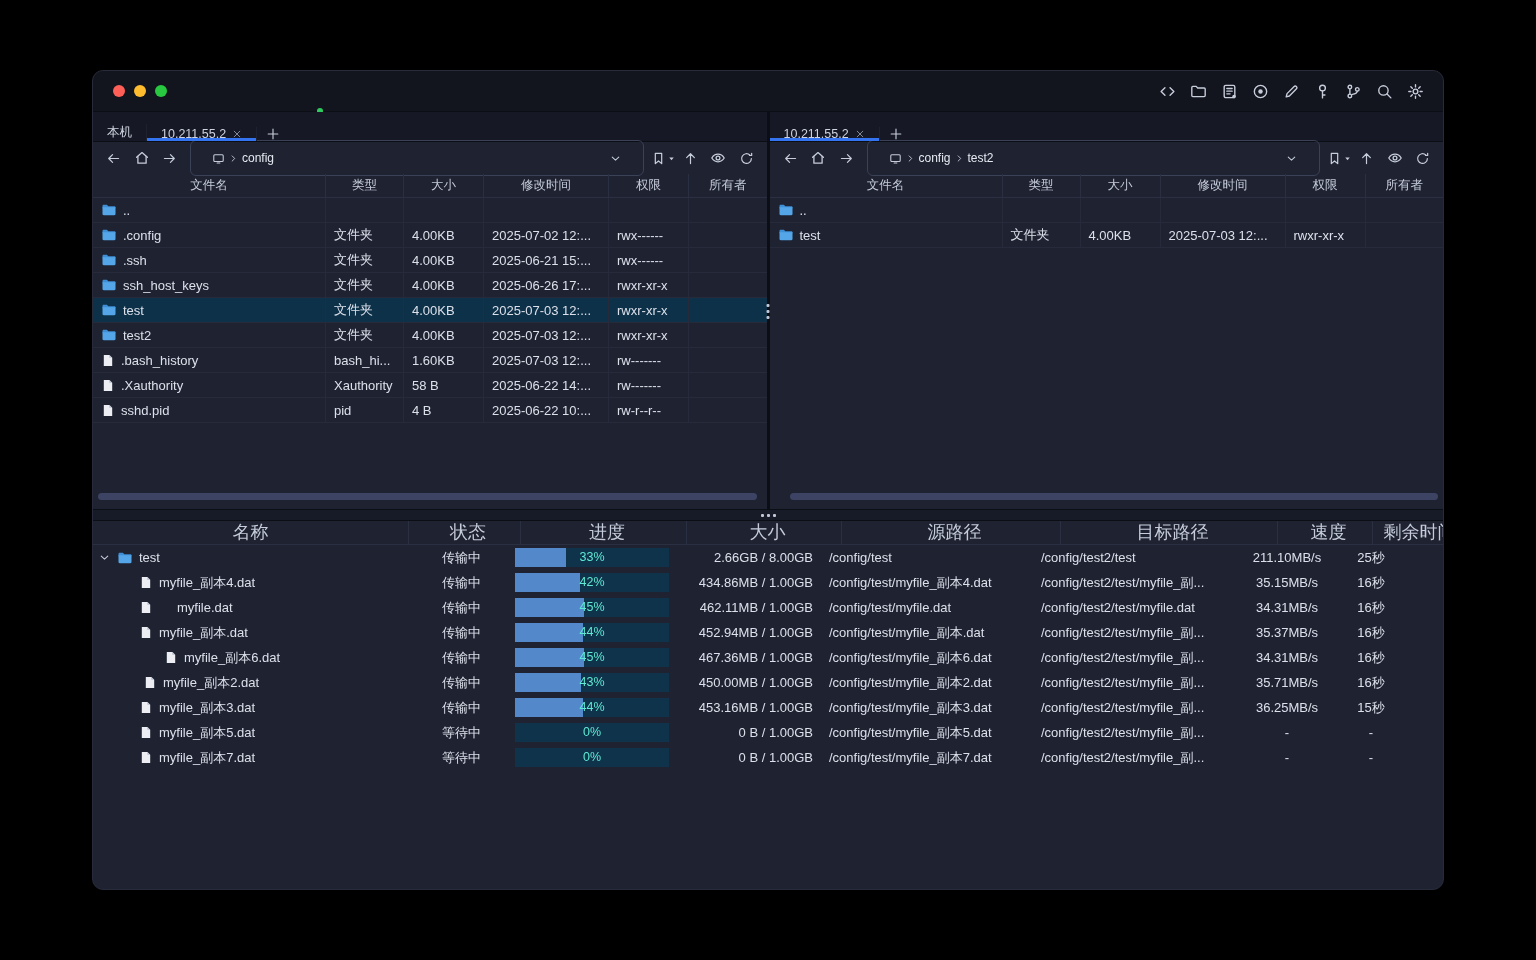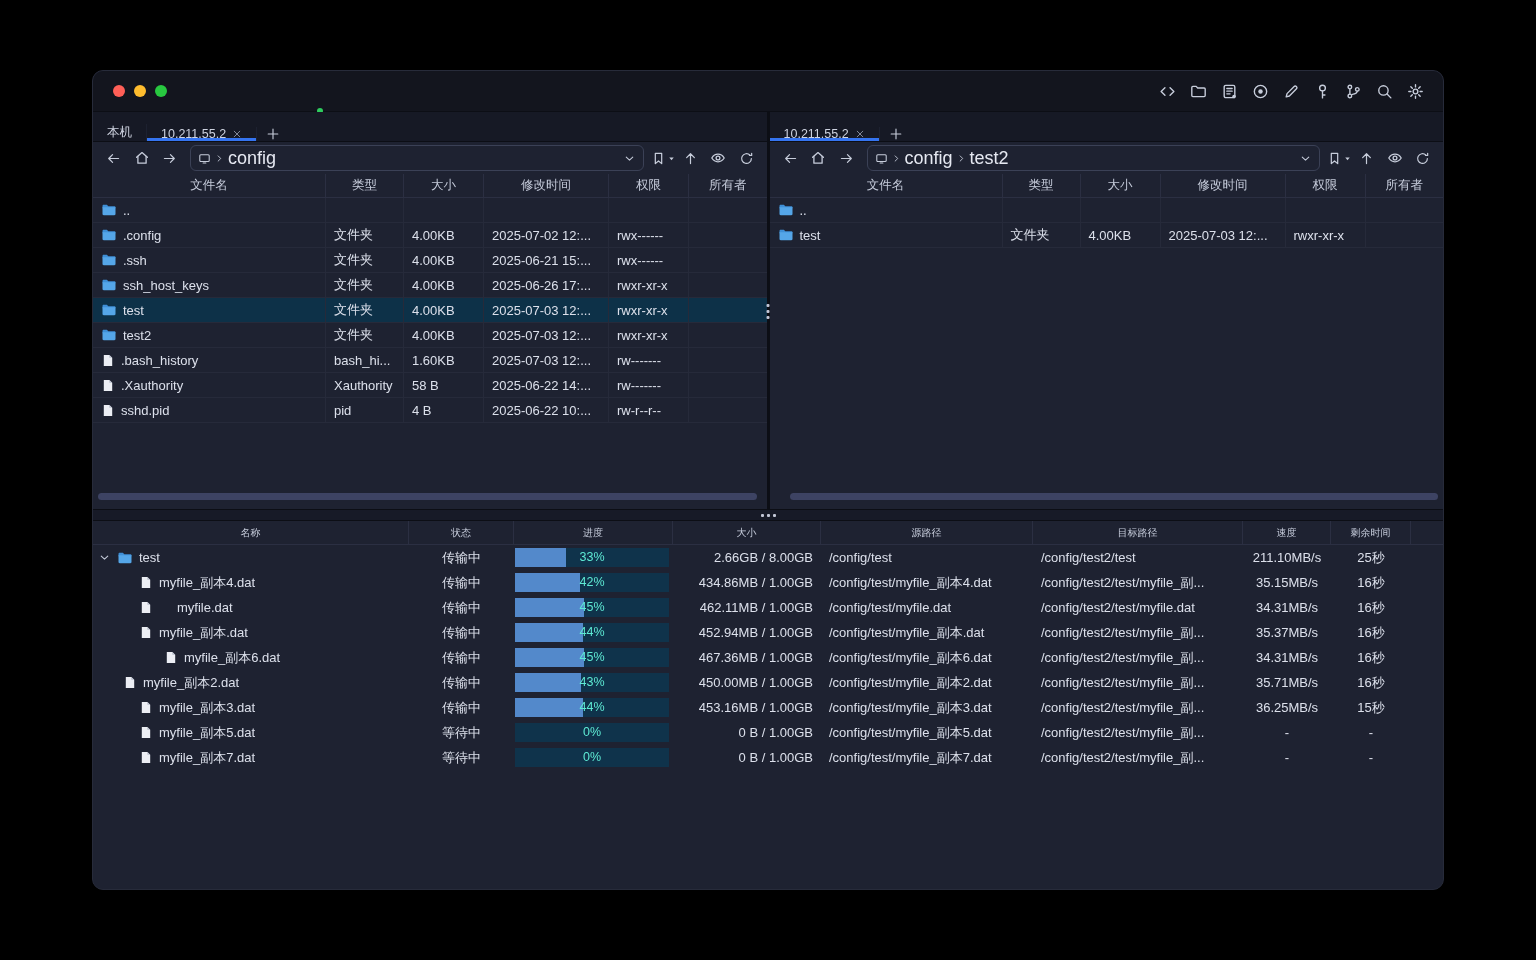--- a/index.html
+++ b/index.html
@@ -34,42 +34,42 @@
   #panel-divider{width:3px;flex:0 0 3px;background:var(--line);position:relative;}
   .vdots{position:absolute;left:50%;transform:translateX(-50%);top:192px;display:flex;flex-direction:column;gap:3px;}
   .vdots i,.hdots i{width:3px;height:3px;border-radius:1px;background:#c2c6d6;display:block;}
   .p-tabs{height:30px;flex:0 0 30px;display:flex;align-items:flex-end;background:var(--tabrow-bg);border-bottom:1px solid var(--line);font-size:12.5px;}
   .p-tab{display:flex;align-items:center;gap:6px;padding:0 14px;color:#ced3e0;position:relative;border-right:1px solid #1d2130;}
   .p-tab.active::after{content:'';position:absolute;left:0;right:0;bottom:0;height:3px;background:var(--accent);}
   .p-tab .close{color:#9ba1b3}
   .p-plus{width:32px;display:flex;align-items:center;justify-content:center;}
   .p-toolbar{height:32px;flex:0 0 32px;display:flex;align-items:center;padding:0 7px;gap:1px;}
   .tool-btn{width:27px;height:24px;display:flex;align-items:center;justify-content:center;border-radius:4px;flex:0 0 auto;}
-  .path-box{flex:1 1 auto;min-width:0;height:26px;border:1px solid #3b4156;border-radius:6px;display:flex;align-items:center;gap:3px;padding:0 7px;margin:0 6px;font-size:18px;color:#e6e9f2;}
+  .path-box{flex:1 1 auto;min-width:0;height:36px;border:1px solid #3b4156;border-radius:6px;display:flex;align-items:center;gap:3px;padding:0 21px;margin:0 6px;font-size:12px;color:#e6e9f2;}
   .path-box .seg{white-space:nowrap;}
   .path-box .sp{flex:1}
   .bm-wrap{display:flex;align-items:center;gap:1px;}
   
   .f-head,.f-row{display:grid;grid-template-columns:233px 78px 80px 125px 80px 1fr;}
   .f-head{height:24px;flex:0 0 24px;align-items:center;font-size:12.5px;color:var(--dim);border-bottom:1px solid var(--hsep);}
   .f-head span{text-align:center;line-height:23px;height:100%;border-right:1px solid var(--hsep);overflow:hidden;white-space:nowrap;}
   .f-head span:last-child{border-right:none}
   .f-row{height:25px;align-items:stretch;font-size:13px;border-bottom:1px solid var(--sep);}
   .f-row.selected{background:var(--sel);}
   .fc{display:flex;align-items:center;padding:0 8px;gap:6px;white-space:nowrap;overflow:hidden;border-right:1px solid var(--sep);}
   .fc:last-child{border-right:none}
   .f-fill{flex:1 1 auto}
   .hscroll{position:absolute;bottom:9px;height:7px;border-radius:4px;background:var(--thumb);}
   
   #splitter{height:12px;flex:0 0 12px;background:#171a27;border-top:1px solid var(--line);border-bottom:1px solid var(--line);display:flex;align-items:center;justify-content:center;}
   .hdots{display:flex;gap:3px;}
   
   #transfer{flex:1 1 auto;display:flex;flex-direction:column;min-height:0;}
   .t-head,.t-row{display:grid;grid-template-columns:316px 105px 159px 148px 212px 210px 88px 80px 1fr;}
-  .t-head{height:24px;flex:0 0 24px;align-items:center;font-size:10px;color:var(--dim);border-bottom:1px solid var(--hsep);}
+  .t-head{height:24px;flex:0 0 24px;align-items:center;font-size:18px;color:var(--dim);border-bottom:1px solid var(--hsep);gap:7px;}
   .t-head span{text-align:center;line-height:23px;height:100%;border-right:1px solid var(--hsep);overflow:hidden;white-space:nowrap;}
   .t-head span:last-child{border-right:none}
   .t-row{height:25px;align-items:center;font-size:13px;}
   .tc{padding:0 8px;white-space:nowrap;overflow:hidden;}
   .tc.name{display:flex;align-items:center;gap:6px;padding:0 4px;}
   .tc.center{text-align:center;}
   .tc.right{text-align:right;}
   .tc.progress{padding:0 4px 0 1px;height:100%;display:flex;align-items:center;}
   .bar{position:relative;width:100%;height:19px;background:var(--ptrack);}
   .bar .fill{position:absolute;left:0;top:0;bottom:0;background:var(--pfill);}
@@ -867,21 +867,21 @@
           </div>
         </div>
         <div class="tc right"><span>467.36MB / 1.00GB</span></div>
         <div class="tc"><span>/config/test/myfile_副本6.dat</span></div>
         <div class="tc"><span>/config/test2/test/myfile_副...</span></div>
         <div class="tc center"><span>34.31MB/s</span></div>
         <div class="tc center"><span>16秒</span></div>
         <div class="tc"></div>
       </div>
       <div class="t-row">
-        <div class="tc name" style="padding-left: 30px;">
+        <div class="tc name" style="padding-left: 50px;">
           <span class="ic">
             <svg width="14" height="15" viewBox="0 0 16 16">
               <path fill="#eceef4" d="M3.2 1.6h6.3l3.3 3.3v9.5H3.2z"></path>
               <path fill="#b9bfcd" d="M9.5 1.6l3.3 3.3H9.5z"></path>
             </svg>
           </span>
           <span>myfile_副本2.dat</span>
         </div>
         <div class="tc center"><span>传输中</span></div>
         <div class="tc progress">

